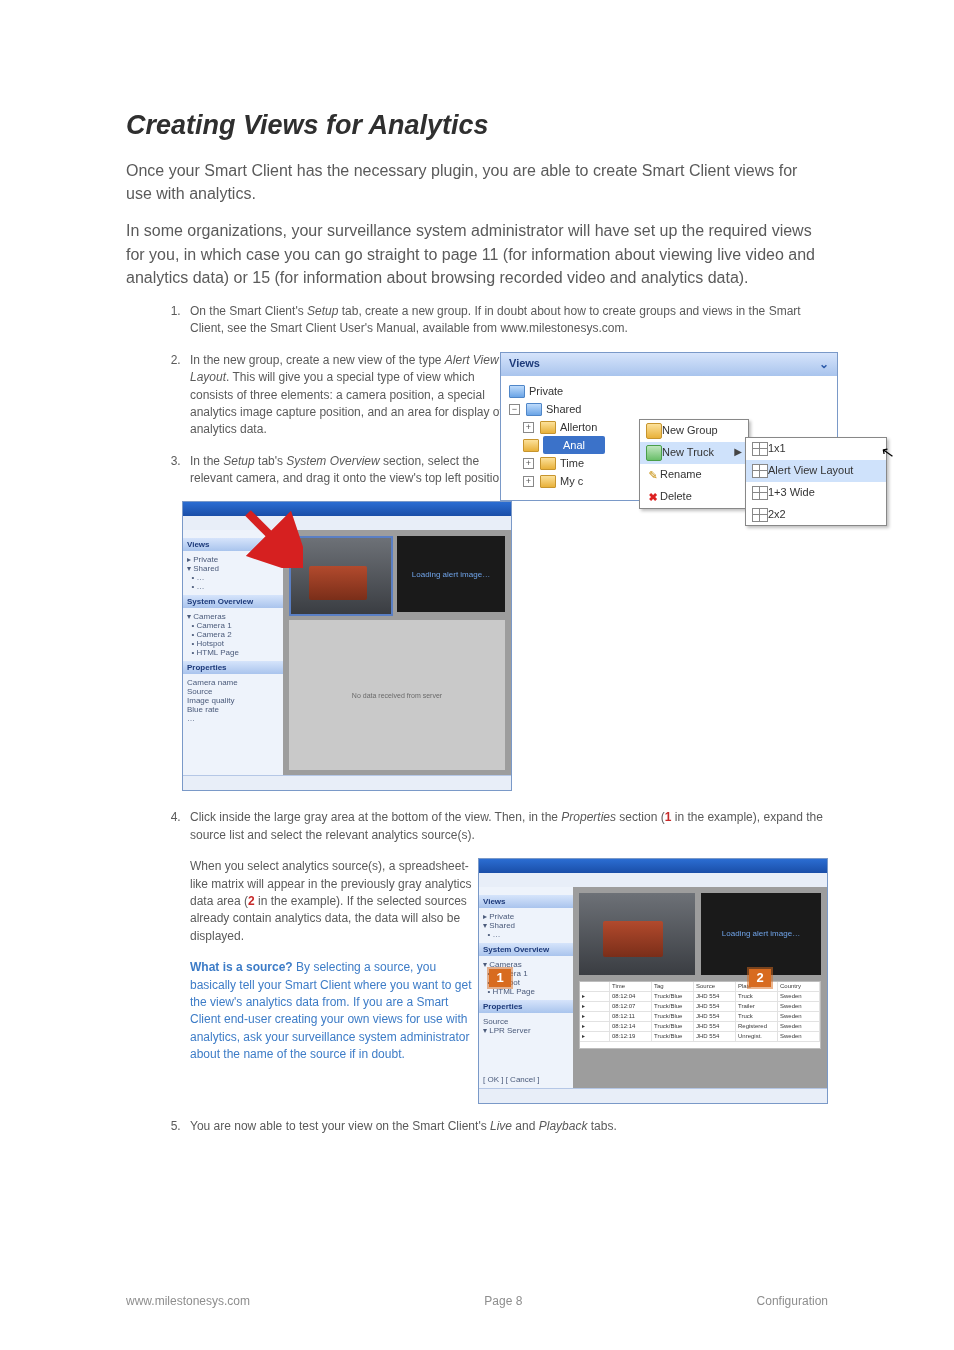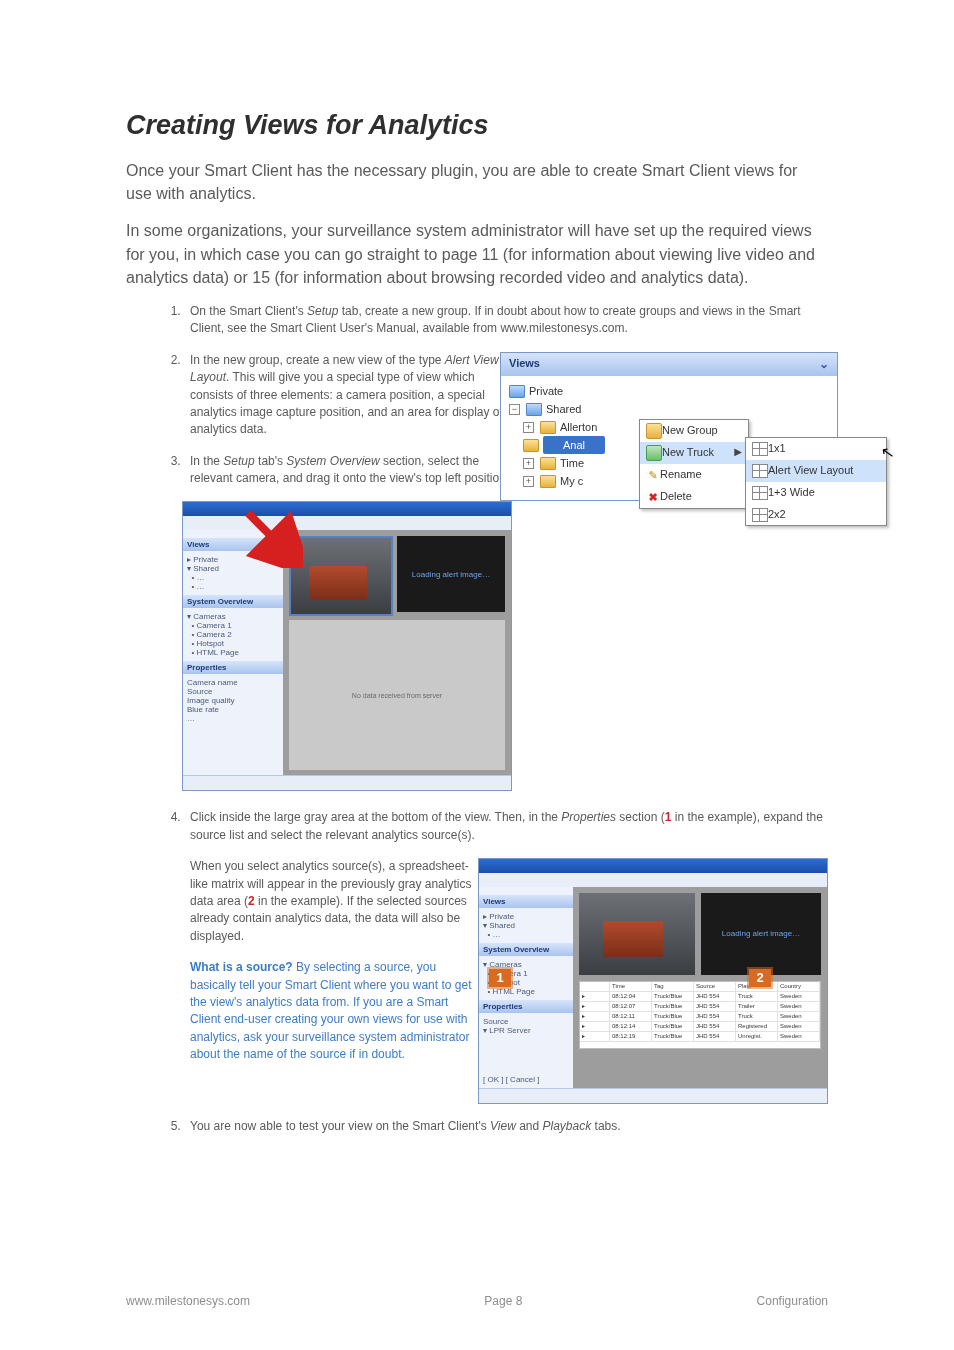--- a/index.html
+++ b/index.html
@@ -592,21 +592,21 @@
             </div>
           </div>
           <div class="callout c1">1</div>
           <div class="callout c2">2</div>
           <div class="statusbar"></div>
         </div>
       </div>
     </li>
 
     <li>
-      <span>You are now able to test your view on the Smart Client's </span><span class="em">View</span><span> and </span><span class="em">Playback</span><span> tabs.</span>
+      <span>You are now able to test your view on the Smart Client's </span><span class="em">Live</span><span> and </span><span class="em">Playback</span><span> tabs.</span>
     </li>
   </ol>
 
   <div class="footer">
     <span>www.milestonesys.com</span>
     <span>Page 8</span>
     <span>Configuration</span>
   </div>
 
 </div>

